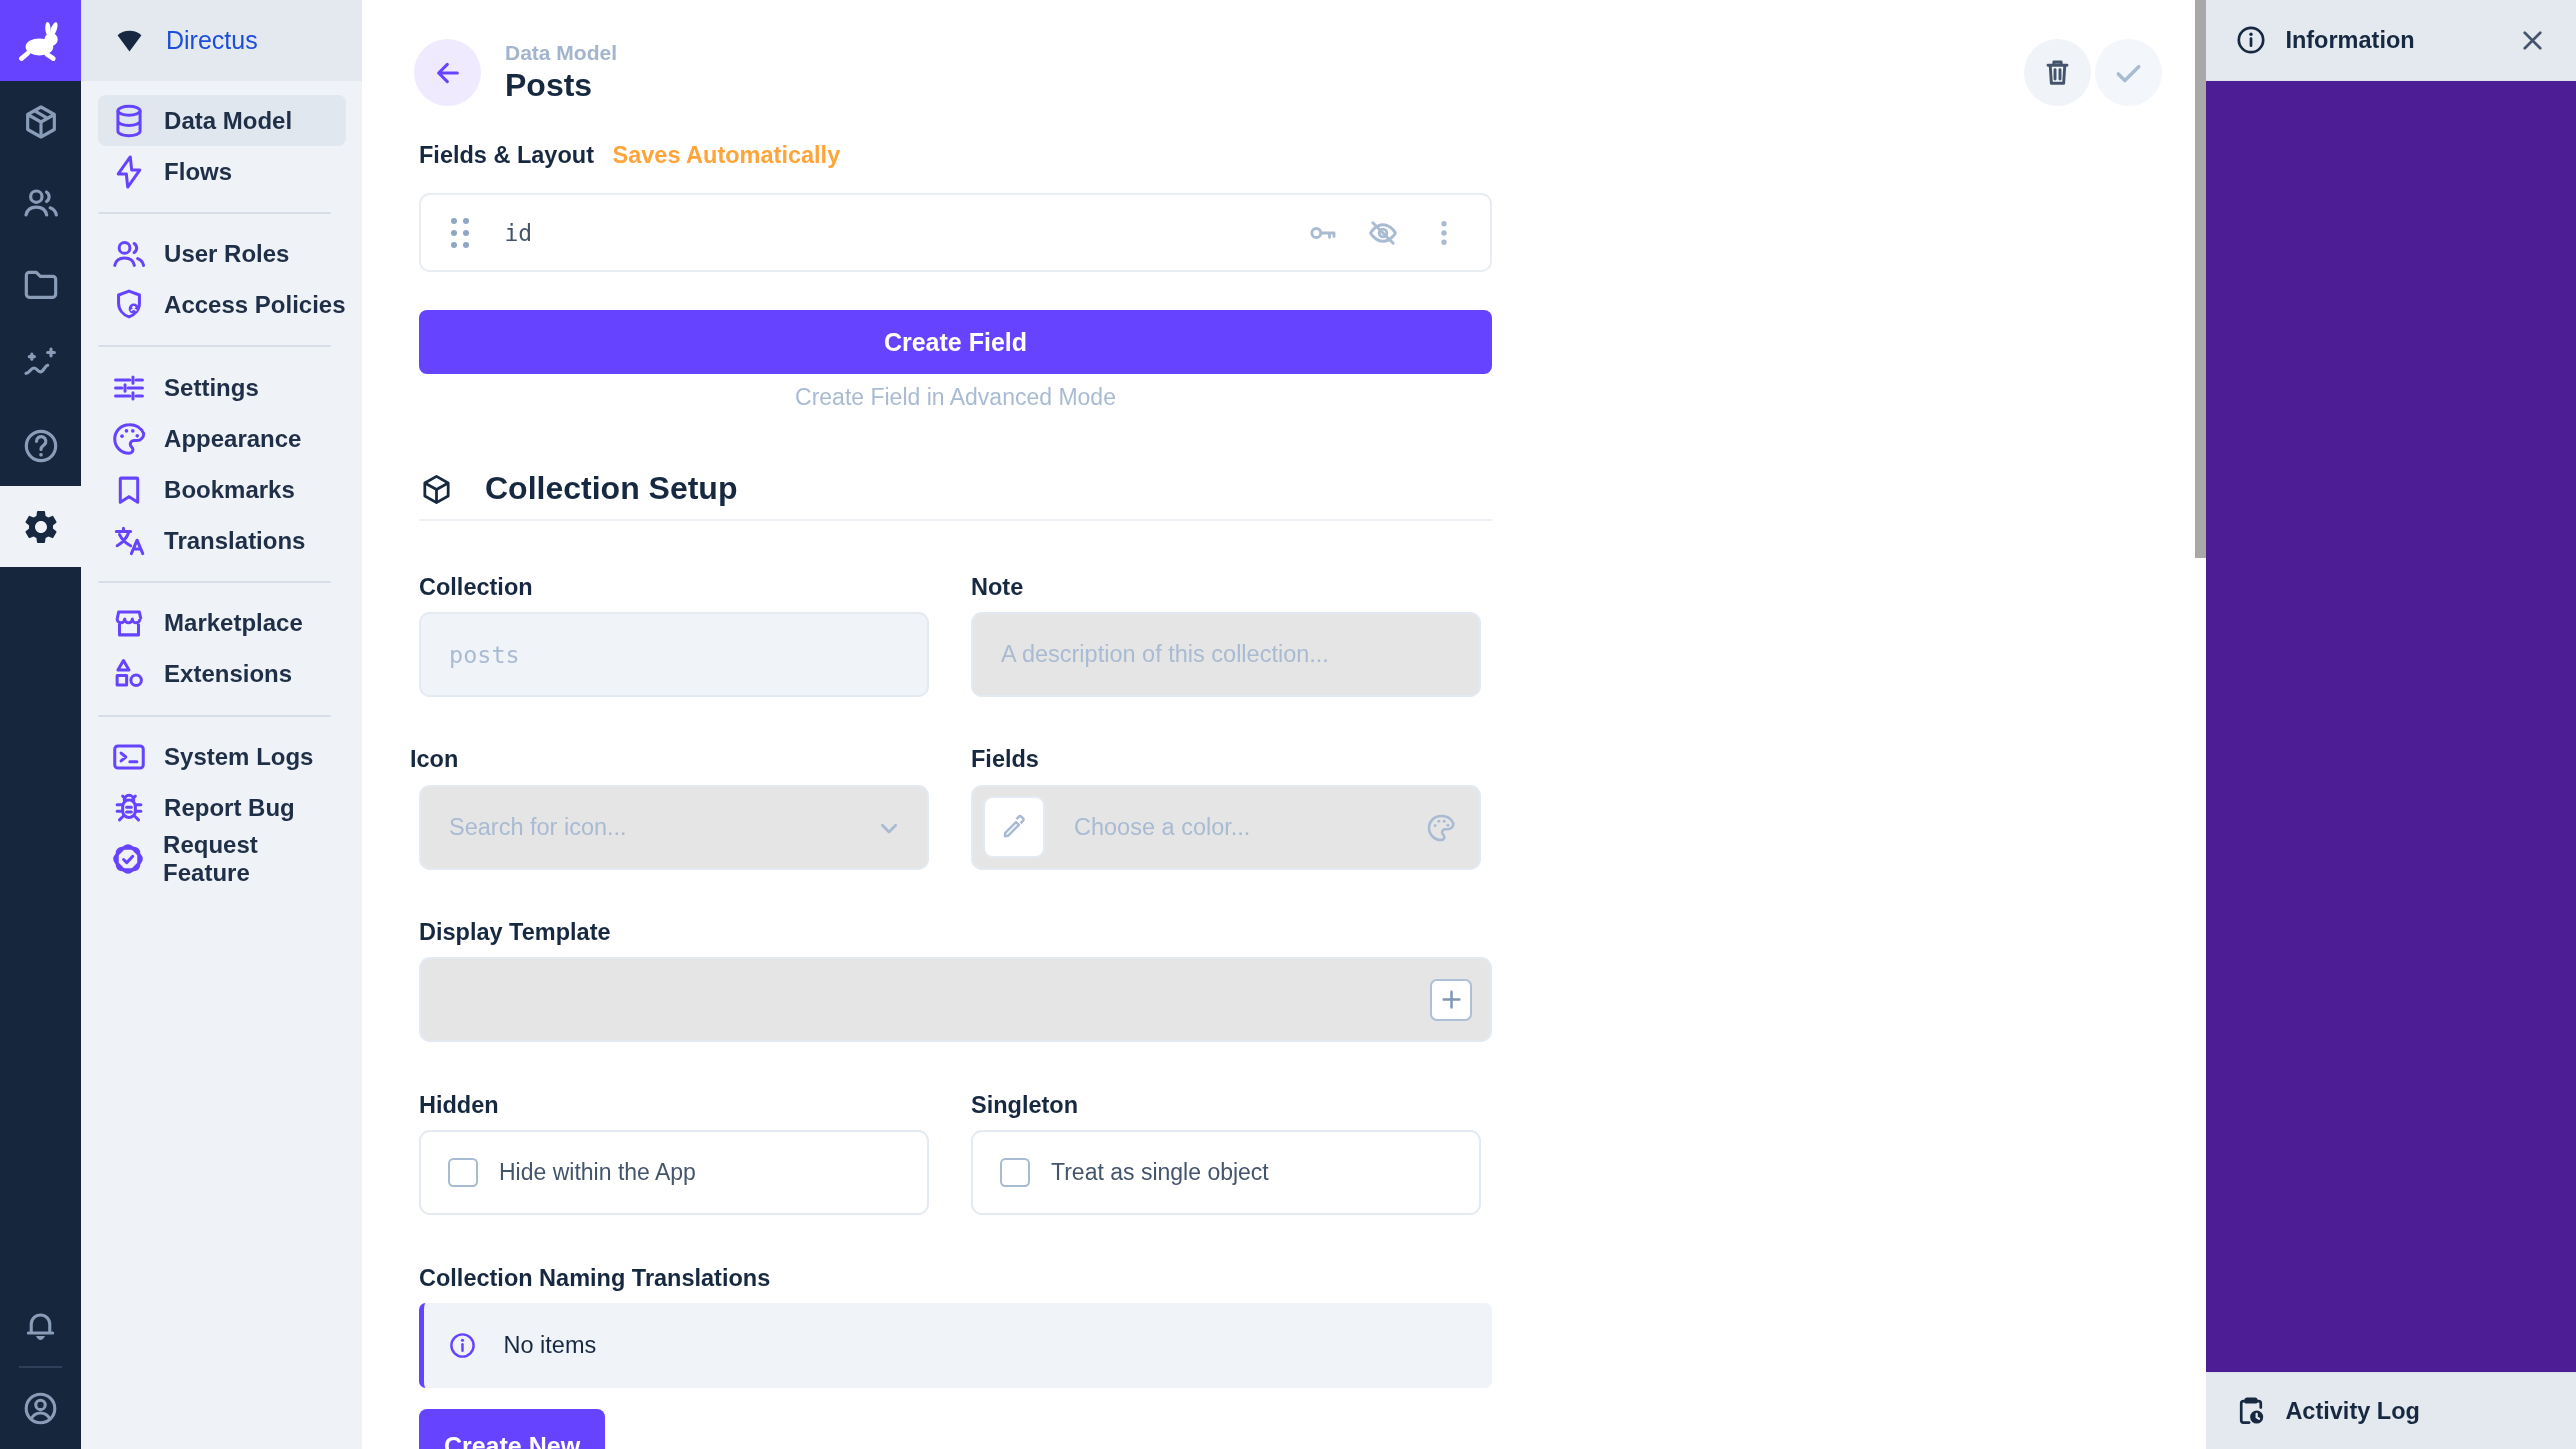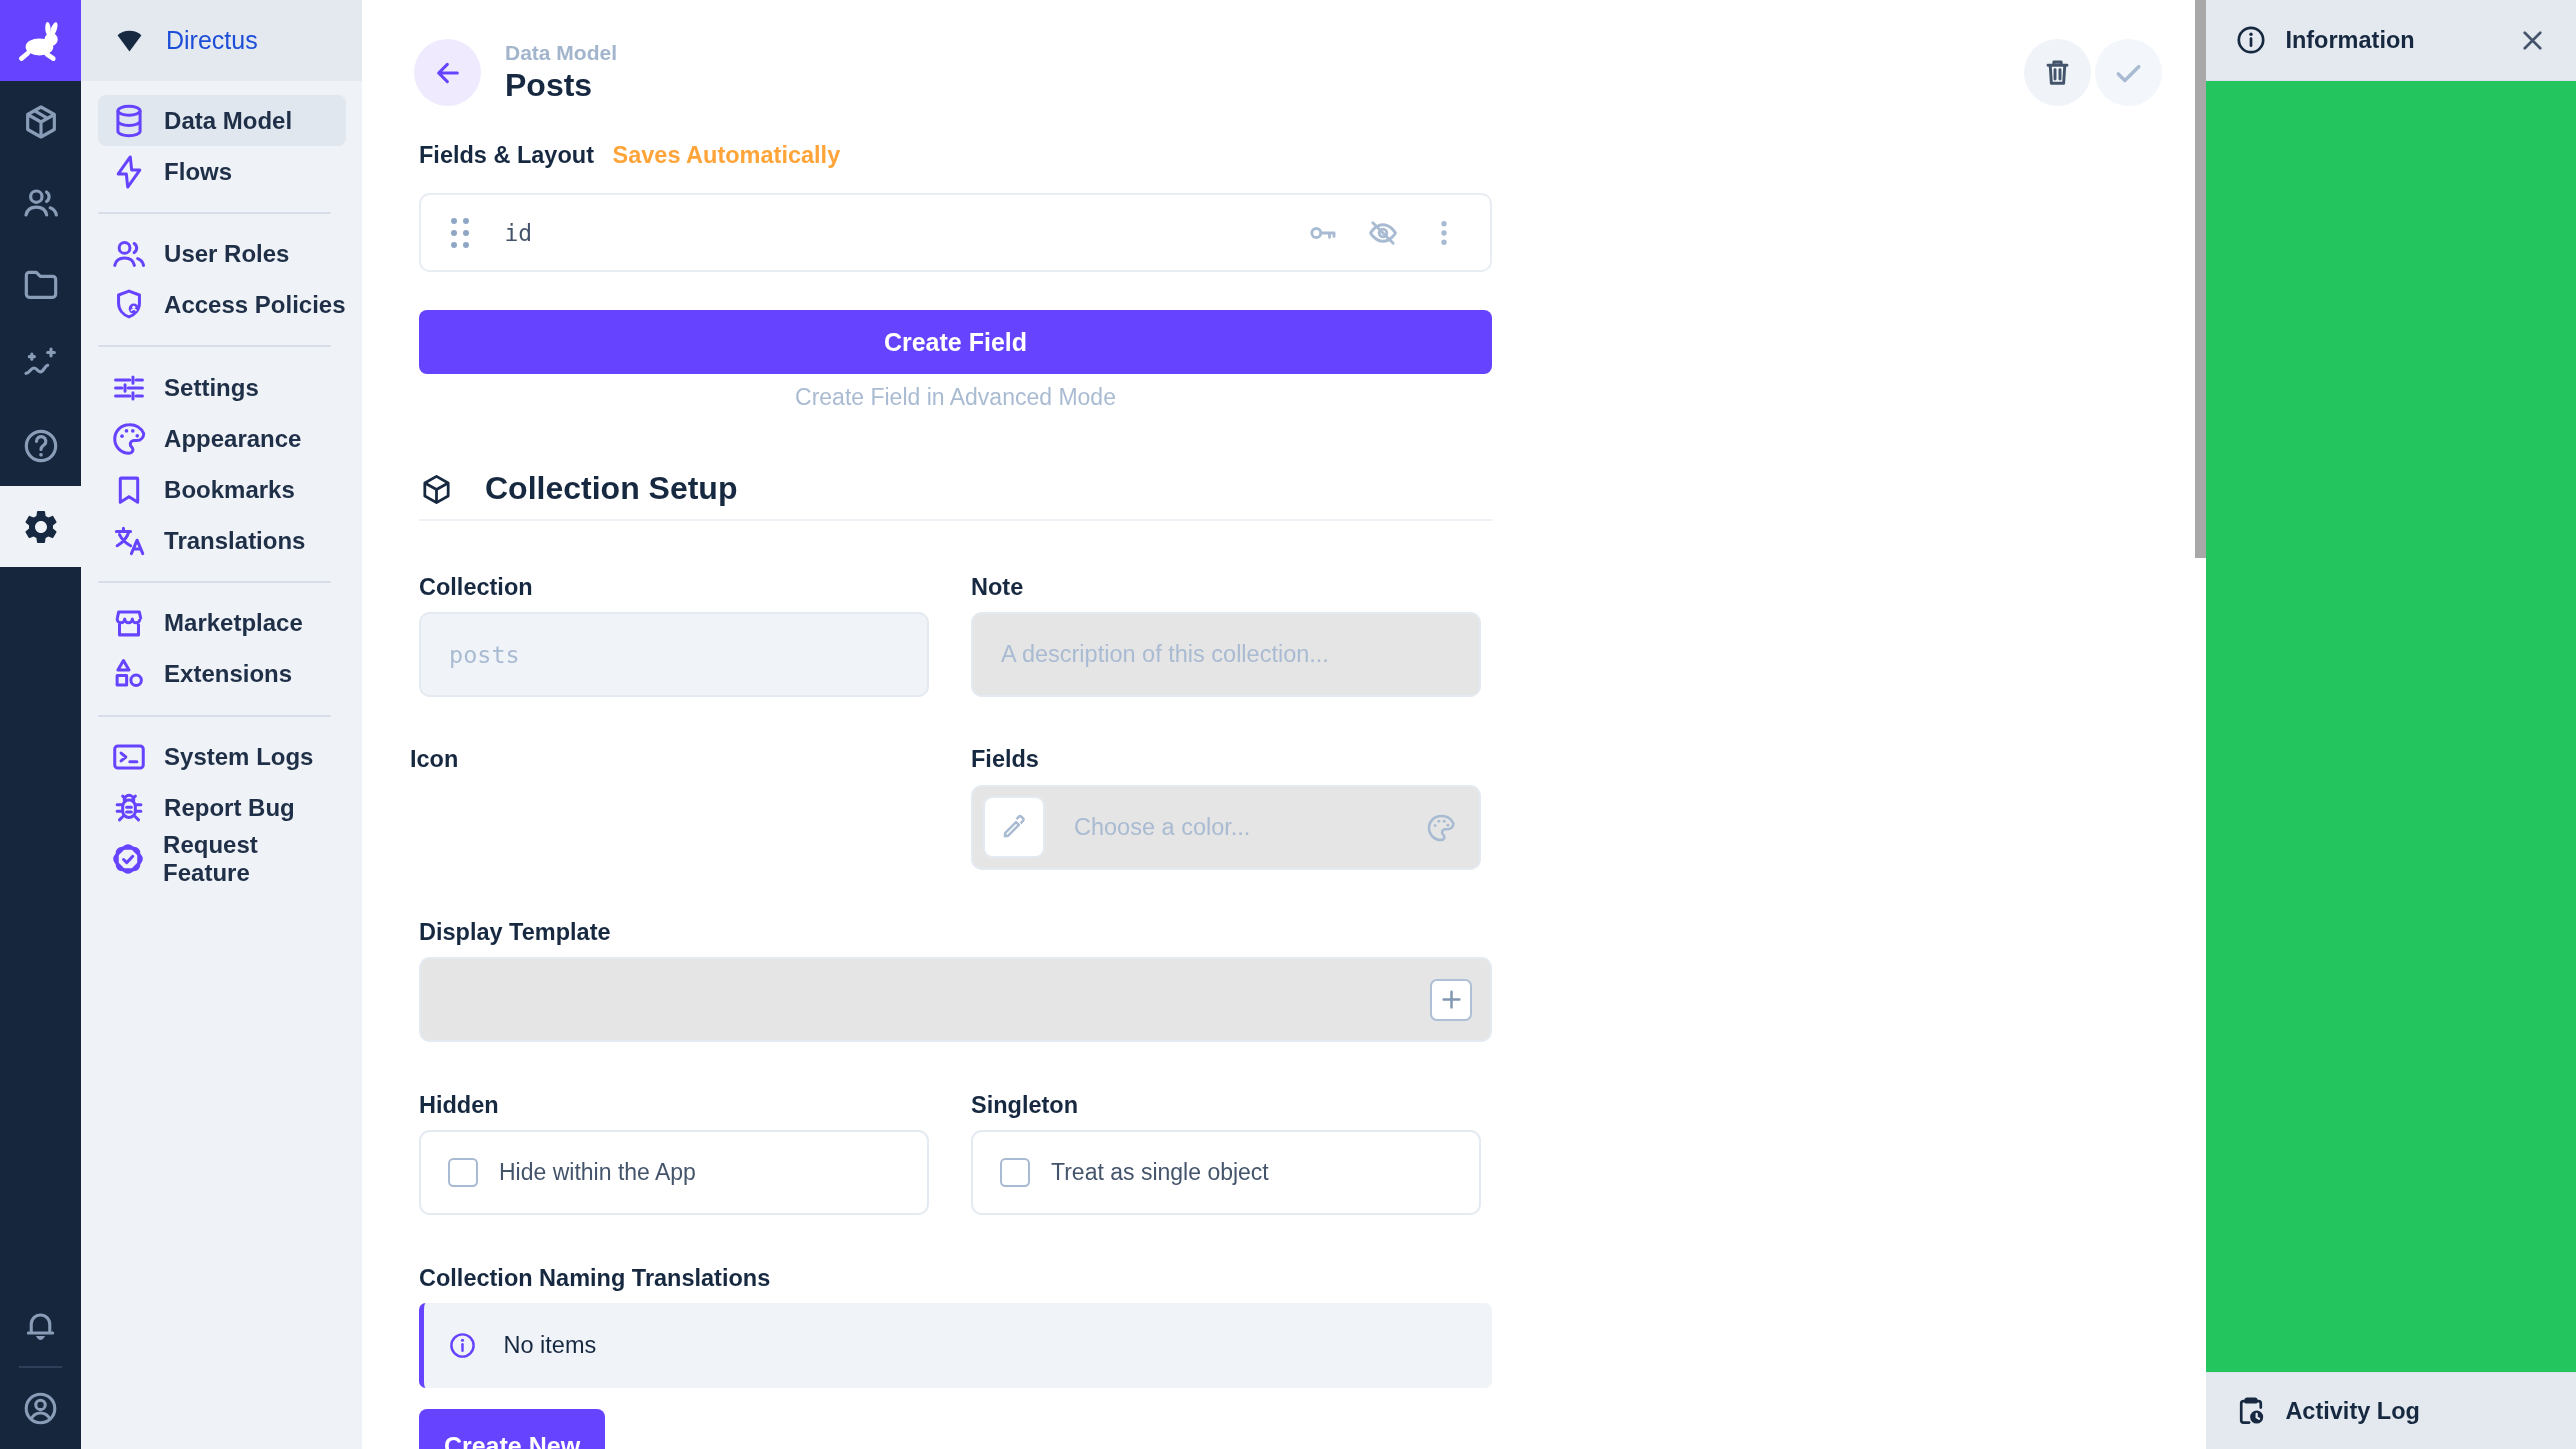--- a/index.html
+++ b/index.html
@@ -106,21 +106,21 @@
 
   .create-new-btn{ position:absolute; left:57px; top:1409px; width:186px; height:75px;
     background:#6644FF; border-radius:8px; color:#fff; font-size:25px; font-weight:600;
     display:flex; align-items:center; justify-content:center; border:none; }
 
   .scrollbar-thumb{ position:absolute; left:2195px; top:0; width:10.7px; height:558px;
     background:#A8A8A8; }
 
   
   .info-panel{ position:absolute; left:2206px; top:0; width:370px; height:1449px;
-    background:#22c55e; display:flex; flex-direction:column;justify-content:center; }
+    background:#4c1d95; display:flex; flex-direction:column;justify-content:center; }
   .info-header{ height:81px; background:#E4E9F0; display:flex; align-items:center;
     padding:0 28px; gap:17.4px; border-bottom:1.3px solid #DCE2EB; }
   .info-header .t{ font-size:23.5px; font-weight:600; color:#172940; flex:1; }
   .info-header .close{ color:#44546B; }
   .info-body{ flex:1; }
   .info-footer{ height:77px; background:#E4E9F0; border-top:1.3px solid #DCE2EB;
     display:flex; align-items:center; padding:0 28px; gap:17.4px; }
   .info-footer .t{ font-size:23.5px; font-weight:600; color:#172940; }
 </style>
 </head>
@@ -447,20 +447,28 @@
   <div class="input-shell" style="left:57px; top:612px;">
     <input class="mono" disabled="" value="posts" style="">
   </div>
 
   <div class="form-label" style="left:609px; top:574px;">Note</div>
   <div class="input-shell" style="left:609px; top:612px;">
     <input placeholder="A description of this collection..." style="">
   </div>
 
   <div class="form-label" style="left:48px; top:746px;">Icon</div>
+  <div class="input-shell" style="left:57px; top:785px;">
+    <input placeholder="Search for icon..." style="">
+    <span class="trail-icon">
+      <svg width="32" height="32" viewBox="0 0 24 24" fill="none" stroke="currentColor" stroke-width="2.1" stroke-linecap="round" stroke-linejoin="round">
+        <path d="M7 10l5 5 5-5"></path>
+      </svg>
+    </span>
+  </div>
 
   <div class="form-label" style="left:609px; top:746px;">Fields</div>
   <div class="input-shell" style="left:609px; top:785px;">
     <input class="has-swatch" placeholder="Choose a color..." style="">
     <span class="swatch-btn">
       <span>
         <svg width="31" height="31" viewBox="0 0 24 24" fill="none" stroke="currentColor" stroke-width="1.9" stroke-linejoin="round">
           <path d="M4.5 19.5l.4-2.6 8.3-8.3 2.2 2.2-8.3 8.3-2.6.4z"></path>
           <path d="M13.5 6.3l1.8-1.8a1.5 1.5 0 0 1 2.1 0l1.1 1.1a1.5 1.5 0 0 1 0 2.1l-1.8 1.8"></path>
         </svg>

